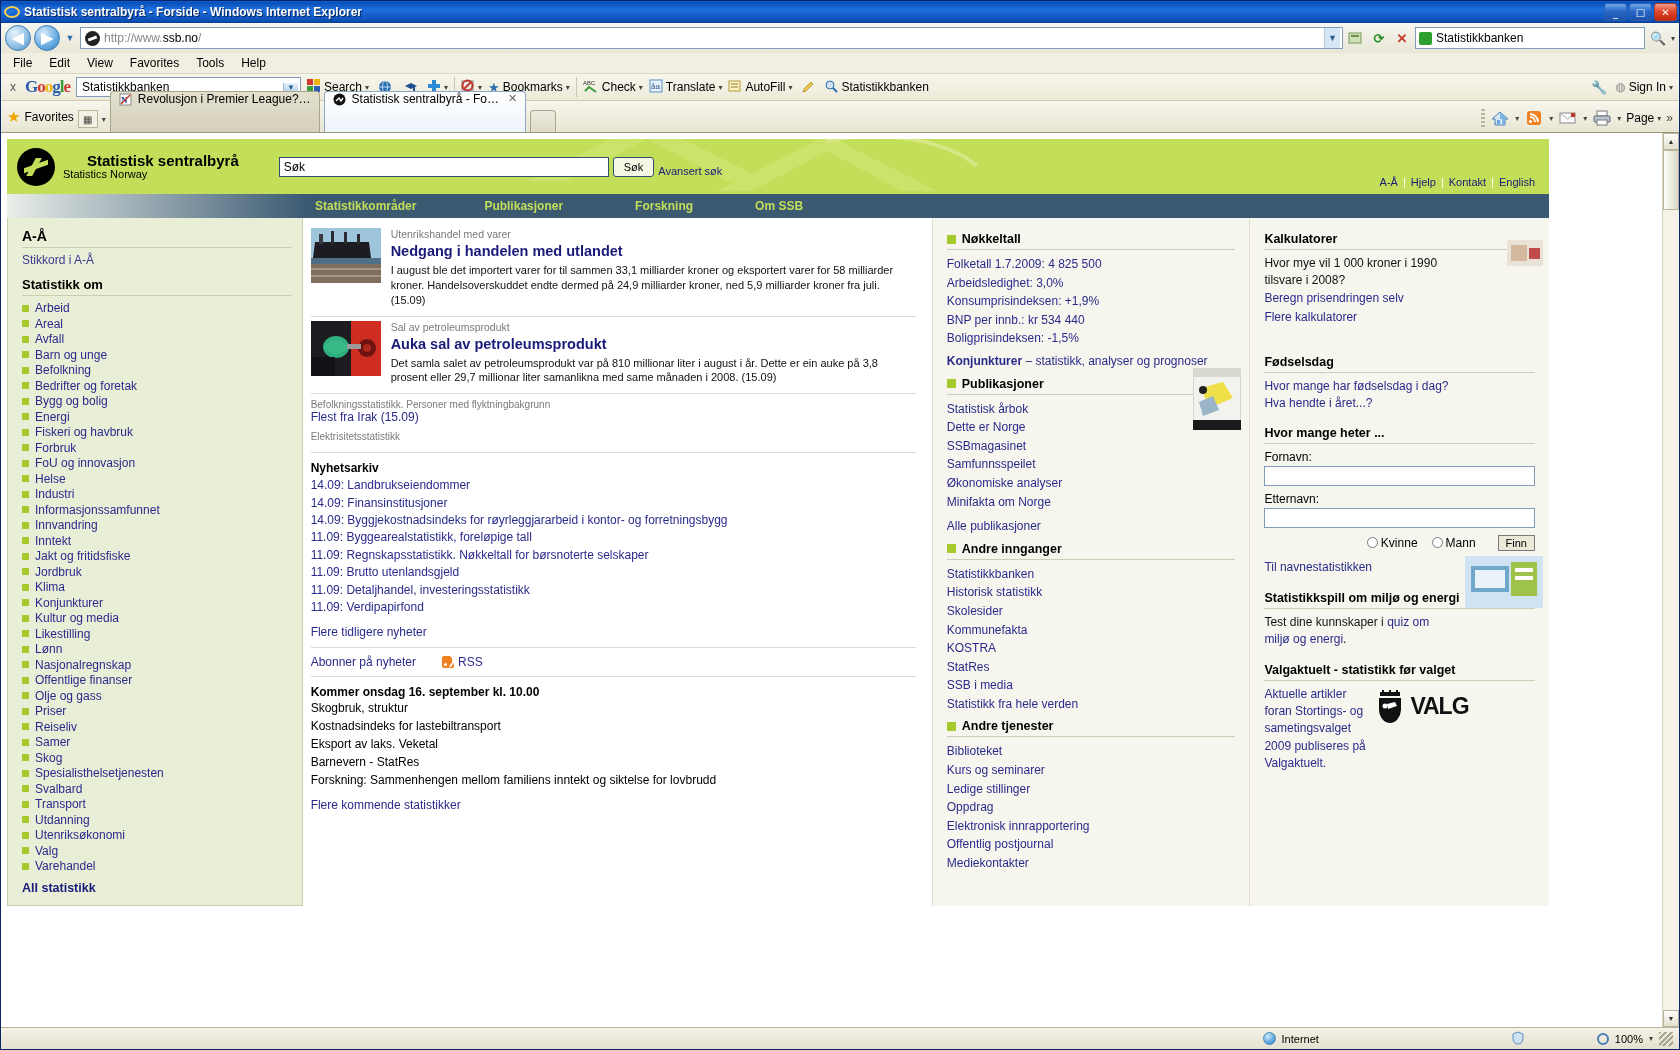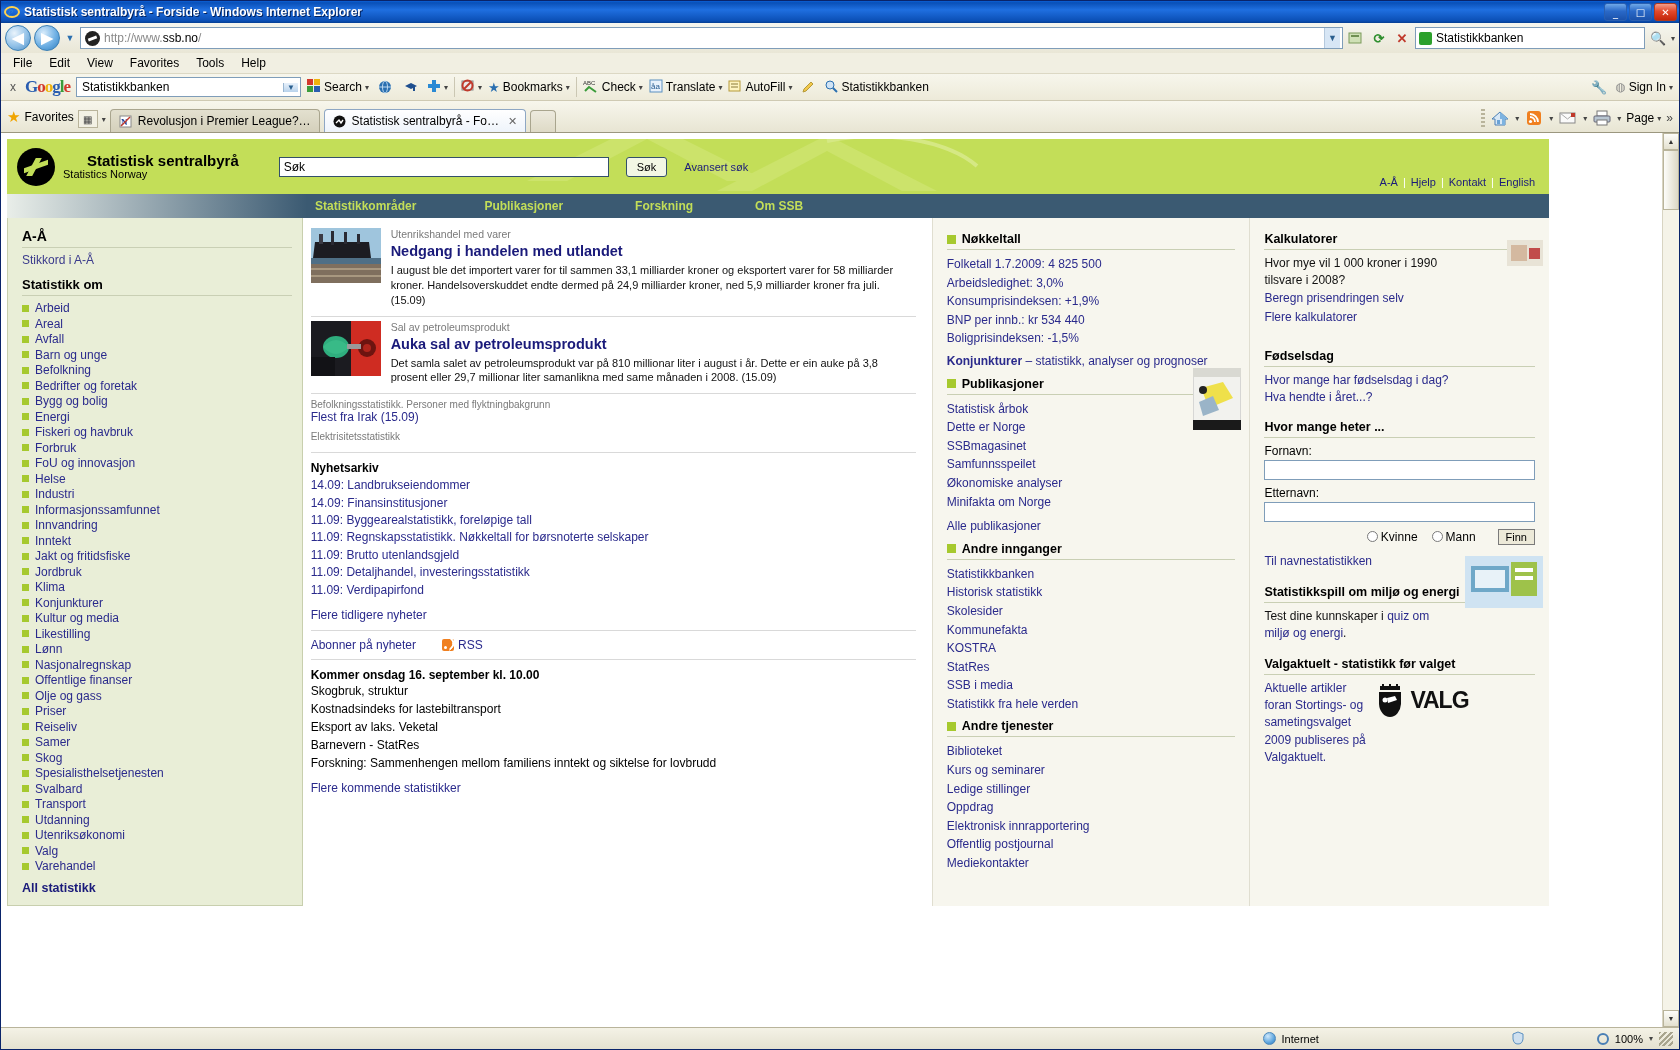--- a/index.html
+++ b/index.html
@@ -76,21 +76,21 @@
   .arr { font-size:8px; color:#444; }
 
   
   .tabsrow { height:32px; flex:0 0 32px; display:flex; align-items:flex-end;
              background:linear-gradient(180deg,#f7f6ec,#e8e5d3); padding:0 6px; gap:4px;
              border-bottom:1px solid #9b977f; }
   .fav { display:flex; align-items:center; gap:4px; margin-bottom:6px; font-size:12px; }
   .star { color:#f0a500; font-size:15px; }
   .tabgrid { width:20px;height:18px;border:1px solid #b9b49b;background:#f3f1e4;margin-bottom:4px;
              display:flex;align-items:center;justify-content:center;font-size:10px;color:#444;}
-  .tab { height:23px; display:flex; align-items:center; gap:5px; padding:0 8px;
+  .tab { height:41px; display:flex; align-items:flex-start; gap:5px; padding:0 8px;
          border:1px solid #a9a territory; font-size:12px; border-radius:4px 4px 0 0; }
   .tab { border:1px solid #a9a58e; border-bottom:none; background:linear-gradient(180deg,#e3e0cf,#d4d0bb); }
   .tab.active { background:linear-gradient(180deg,#ffffff,#eef4fb); border-color:#8ea7c4; }
   .tab .x { color:#666; font-size:11px; margin-left:4px; }
   .tab .favi { width:14px; height:14px; display:inline-flex; align-items:center; justify-content:center; }
   .tabnew { width:26px;height:22px;border:1px solid #a9a58e;border-bottom:none;
             background:linear-gradient(180deg,#edeade,#dedac6);border-radius:4px 4px 0 0;}
   .cmdbar { margin-left:auto; display:flex; align-items:center; gap:5px; margin-bottom:4px; }
 
   
@@ -110,21 +110,21 @@
   .ssb-head { height:55px; background:#c3de58; position:relative; overflow:hidden;
               display:flex; align-items:center; padding:0 10px; }
   .logo { display:flex; align-items:center; gap:8px; z-index:2; }
   .logo .mark { width:38px;height:38px;border-radius:50%;background:#000;position:relative; }
   .logo .mark:after { content:""; position:absolute; left:7px; top:16px; width:24px; height:5px;
                       background:#c3de58; transform:skewY(-20deg); }
   .logo .mark:before { content:""; position:absolute; left:14px; top:10px; width:6px; height:18px;
                        background:#c3de58; transform:skewX(-28deg); }
   .logo .t1 { font-size:15px; font-weight:bold; line-height:1.05;margin-left:24px; }
   .logo .t2 { font-size:11px; line-height:1.1; }
-  .ssb-search { margin-left:40px; display:flex; align-items:center; gap:17px; z-index:2; }
+  .ssb-search { margin-left:40px; display:flex; align-items:flex-end; gap:4px; z-index:2; }
   .ssb-search input { width:330px; height:20px; border:1px solid #33506a; font-size:12px;
                       padding:2px 4px; font-family:"Liberation Sans",sans-serif; }
   .ssb-search .sbtn2 { height:20px; padding:0 10px; border:1px solid #33506a; background:#f3f7e4;
                        font-size:11px; border-radius:3px; }
   .ssb-search .adv { font-size:11px; color:#1a1a7a; }
   .toplinks { position:absolute; right:14px; bottom:6px; font-size:11px; color:#1a1a7a; z-index:3;
               display:flex; gap:5px; align-items:center; }
   .toplinks .sep { color:#fff; }
 
   .ssb-nav { height:24px; background:#3b5a72; display:flex; align-items:center;
@@ -697,20 +697,21 @@
                   <div class="k">Elektrisitetsstatistikk</div>
                 </div>
               </div>
             <div class="rule" style="margin-top:8px"></div>
 
             <div class="arch">
               <h4>Nyhetsarkiv</h4>
               <div id="archive">
                   <div class="item">14.09: Landbrukseiendommer</div>
                   <div class="item">14.09: Finansinstitusjoner</div>
+                  <div class="item">14.09: Byggjekostnadsindeks for røyrleggjararbeid i kontor- og forretningsbygg</div>
                   <div class="item">11.09: Byggearealstatistikk, foreløpige tall</div>
                   <div class="item">11.09: Regnskapsstatistikk. Nøkkeltall for børsnoterte selskaper</div>
                   <div class="item">11.09: Brutto utenlandsgjeld</div>
                   <div class="item">11.09: Detaljhandel, investeringsstatistikk</div>
                   <div class="item">11.09: Verdipapirfond</div>
                 </div>
               <div class="more"><a>Flere tidligere nyheter</a></div>
             </div>
             <div class="rule"></div>
 
@@ -812,21 +813,21 @@
             <div class="txt"><a>Beregn prisendringen selv</a></div>
             <div class="txt" style="margin-top:2px"><a>Flere kalkulatorer</a></div>
             <span class="bookimg" style="top:22px;right:6px;width:36px;height:26px">
               <svg width="36" height="26">
                   <rect width="36" height="26" fill="#e8e3d6"></rect>
                   <rect x="4" y="5" width="16" height="16" fill="#d4b9a0"></rect>
                   <rect x="22" y="8" width="11" height="11" fill="#c14b4b"></rect>
                 </svg>
             </span>
 
-            <h4 style="margin-top:22px">Fødselsdag</h4>
+            <h4 style="margin-top:28px">Fødselsdag</h4>
             <div class="hr"></div>
             <div class="txt"><a>Hvor mange har fødselsdag i dag?</a></div>
             <div class="txt"><a>Hva hendte i året...?</a></div>
 
             <h4 style="margin-top:14px">Hvor mange heter ...</h4>
             <div class="hr"></div>
             <div class="lbl">Fornavn:</div>
             <input class="tinput" value="" style="">
             <div class="lbl">Etternavn:</div>
             <input class="tinput" value="" style="">

